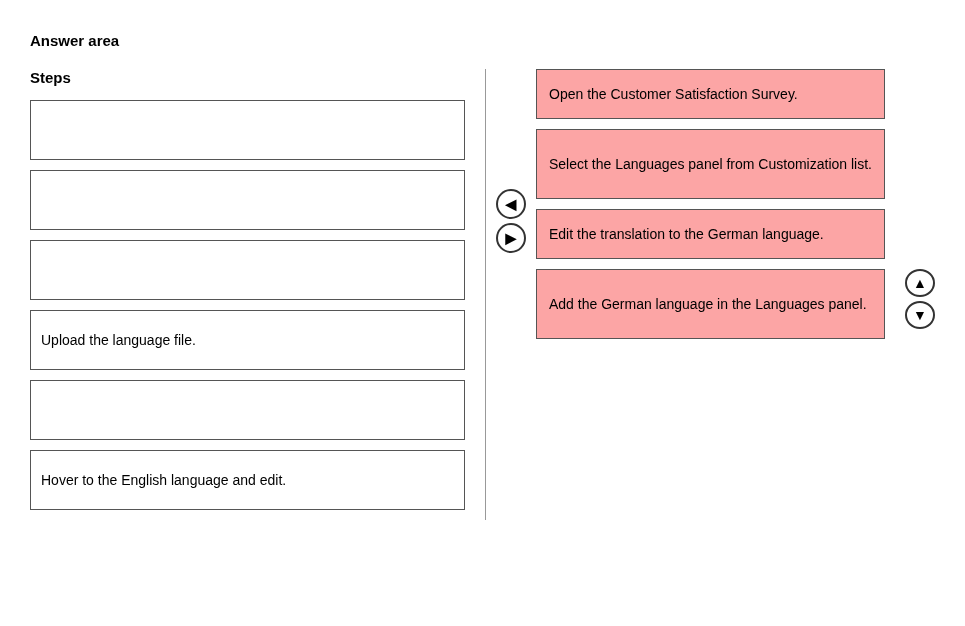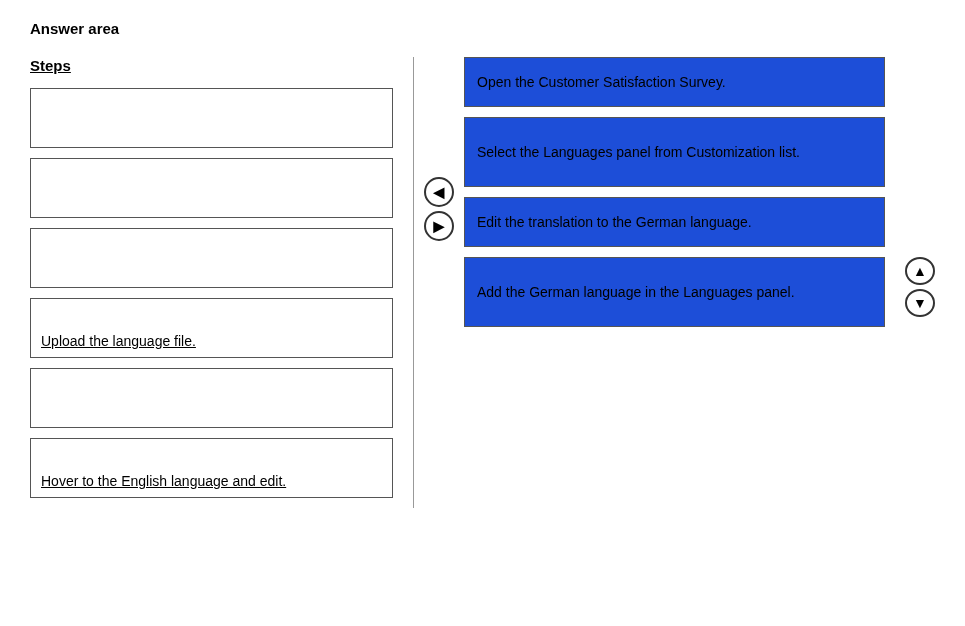--- a/index.html
+++ b/index.html
@@ -15,26 +15,26 @@
       color: #000;
       width: 965px;
       min-height: 626px;
       padding: 20px 30px;
     }
 
     .answer-area-title {
       font-weight: bold;
       font-size: 15px;
       margin-bottom: 20px;
+      margin-top: 12px;
     }
 
     .steps-column {
-      width: 384px;
+      width: 456px;
       flex-shrink: 0;
-      text-decoration: underline;
     }
 
     .column-header {
       font-weight: bold;
       font-size: 15px;
       margin-bottom: 14px;
     }
 
     .steps-column {
       border-right: 1px solid #999;
@@ -44,28 +44,28 @@
     .step-slot {
       border: 1px solid #555;
       height: 60px;
       margin-bottom: 10px;
       background: #fff;
     }
 
     .step-slot.has-content {
       padding: 8px 10px;
       display: flex;
-      align-items: flex-end;
+      align-items: center;
     }
 
     .order-item {
       border: 1px solid #555;
       padding: 10px 12px;
       margin-bottom: 10px;
-      background: #1d4ed8;
+      background: #fca5a5;
       min-height: 50px;
       display: flex;
       align-items: center;
     }
 
     .order-item.tall {
       min-height: 70px;
     }
 
     .circle-btn {

